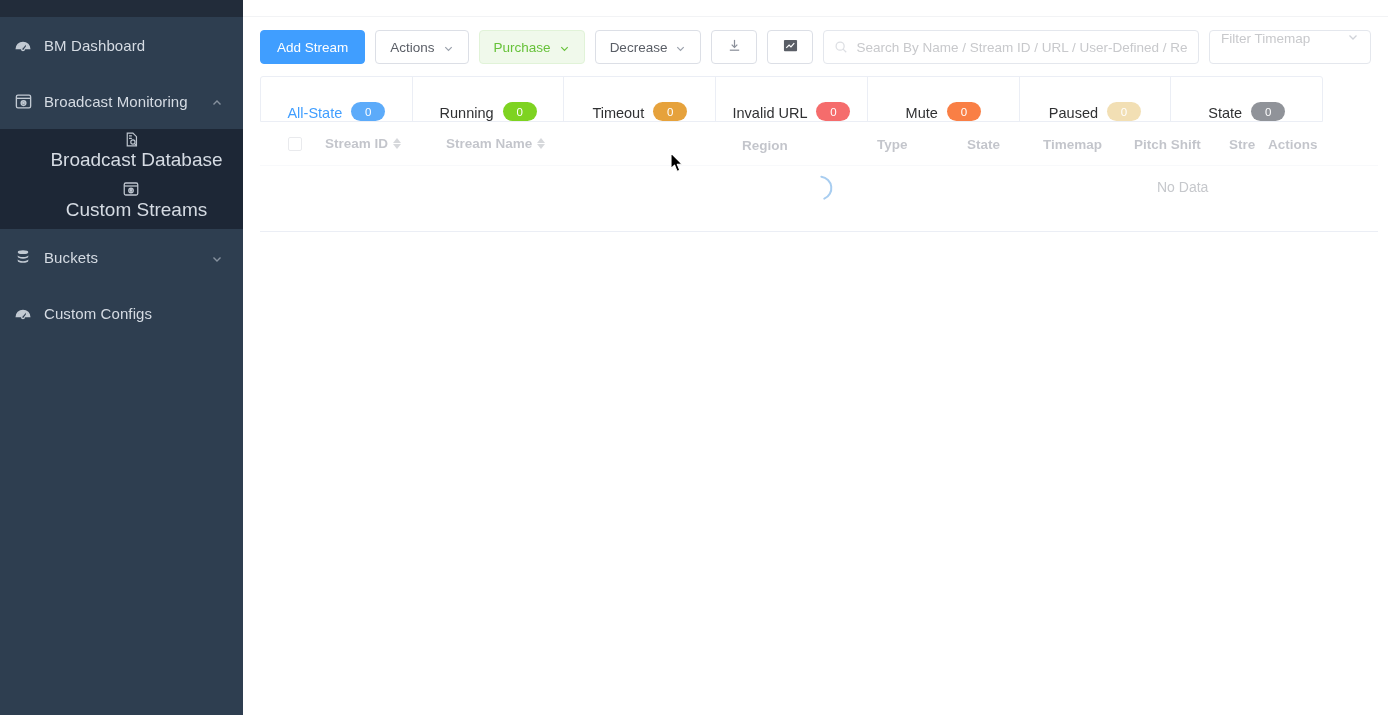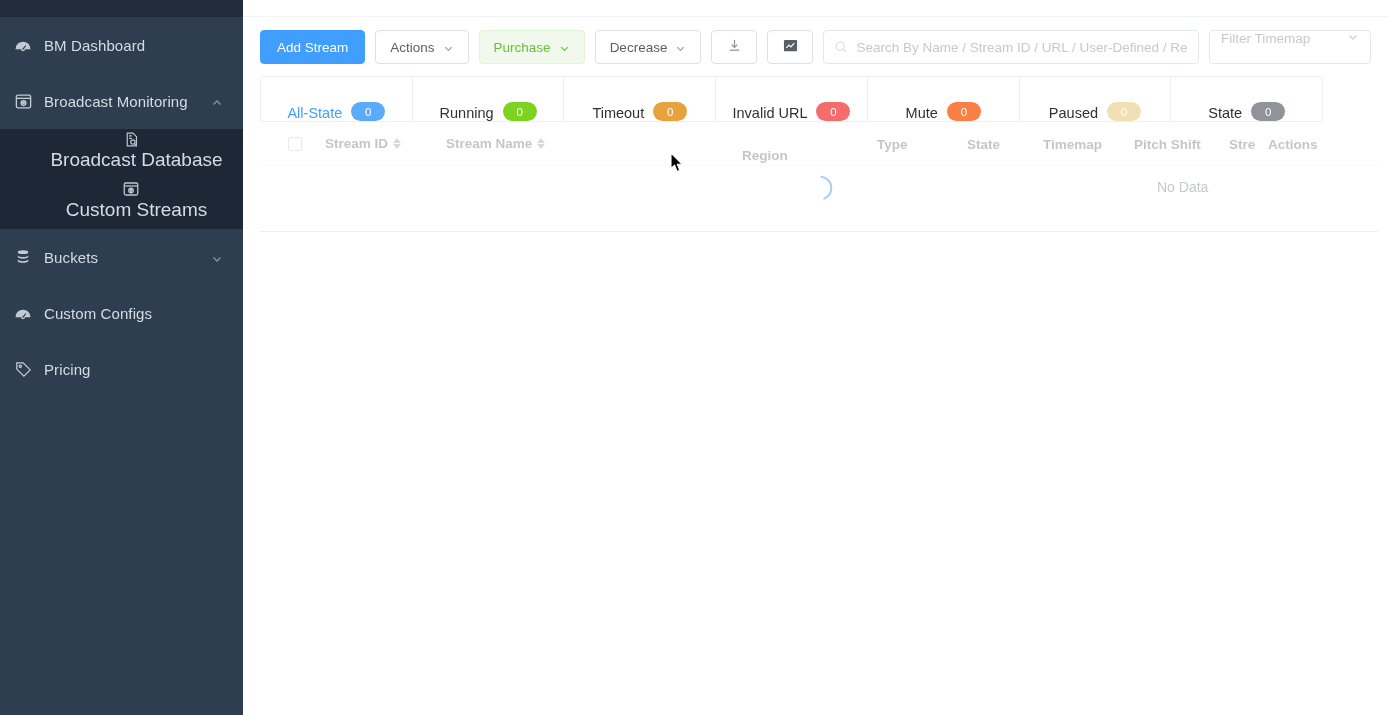--- a/index.html
+++ b/index.html
@@ -335,29 +335,20 @@
           <path d="M3 17a9 9 0 0 1 18 0" fill="#cfd6df" stroke="none"></path>
           <circle cx="12" cy="17" r="1.6" fill="#2e3e50"></circle>
           <path d="M12 17l4-5" stroke="#2e3e50" stroke-width="1.4"></path>
           <circle cx="7" cy="13" r="1" fill="#2e3e50"></circle>
           <circle cx="17" cy="13" r="1" fill="#2e3e50"></circle>
         </svg>
       </span>
       <span class="label">Custom Configs</span>
     </div>
 
-    <div class="nav-item">
-      <span class="ico">
-        <svg width="19" height="19" viewBox="0 0 24 24" fill="none" stroke="#cfd6df" stroke-width="1.6">
-          <path d="M20.5 12.5l-8 8-9-9V3.5h8z"></path>
-          <circle cx="8" cy="8" r="1.5"></circle>
-        </svg>
-      </span>
-      <span class="label">Pricing</span>
-    </div>
   </nav>
 
   <section class="main">
     <div class="main-topstrip"></div>
 
     <div class="toolbar">
       <button class="btn btn-primary">Add Stream</button>
 
       <button class="btn">
         <span>Actions</span>
@@ -469,21 +460,21 @@
                 <i class="dn"></i>
               </span>
           </div>
           <div class="th" style="position:absolute;left:186px;top:12px;">
             <span>Stream Name</span>
             <span class="sortic">
                 <i class="up"></i>
                 <i class="dn"></i>
               </span>
           </div>
-          <div class="th" style="position:absolute;left:482px;top:24px;">
+          <div class="th" style="position:absolute;left:482px;top:14px;">
             <span>Region</span>
           </div>
           <div class="th" style="position:absolute;left:617px;top:13px;">
             <span>Type</span>
           </div>
           <div class="th" style="position:absolute;left:707px;top:13px;">
             <span>State</span>
           </div>
           <div class="th" style="position:absolute;left:783px;top:13px;">
             <span>Timemap</span>

